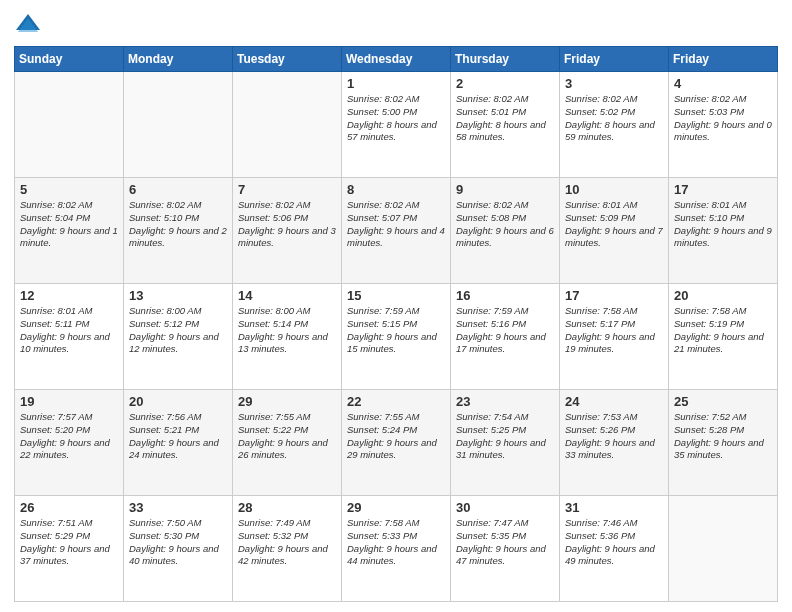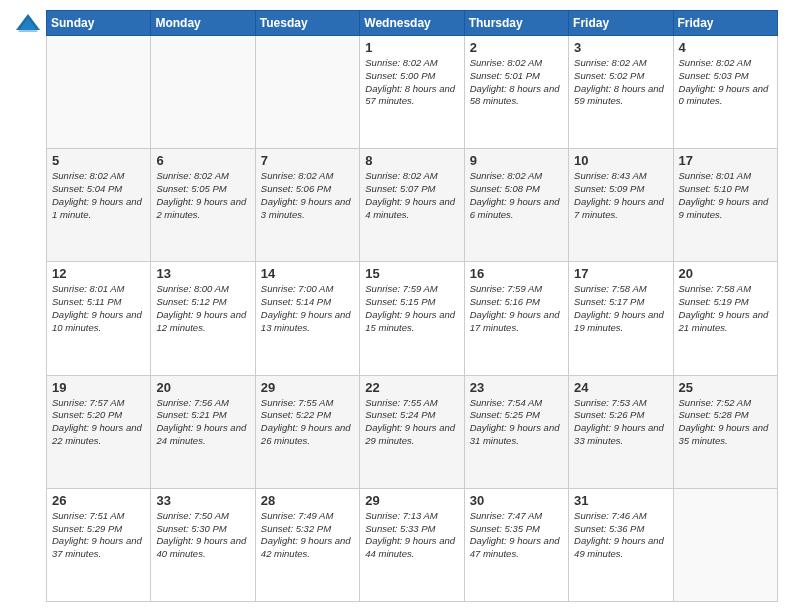--- a/index.html
+++ b/index.html
@@ -8,21 +8,21 @@
       background: #fff;
       width: 792px;
       height: 612px;
       overflow: hidden;
     }
     .page {
       width: 792px;
       height: 612px;
       background: #fff;
       display: flex;
-      flex-direction: row;
+      flex-direction: column;
       padding: 10px 14px 10px 14px;
     }
     .header {
       display: flex;
       justify-content: space-between;
       align-items: flex-start;
       margin-bottom: 8px;
     }
     .logo {
       display: flex;
@@ -181,21 +181,21 @@
           <td>
             <span class="day-number">5</span>
             <div class="day-content">Sunrise: 8:02 AM
 Sunset: 5:04 PM
 Daylight: 9 hours
 and 1 minute.</div>
           </td>
           <td>
             <span class="day-number">6</span>
             <div class="day-content">Sunrise: 8:02 AM
-Sunset: 5:05 PM
+Sunset: 5:10 PM
 Daylight: 9 hours
 and 2 minutes.</div>
           </td>
           <td>
             <span class="day-number">7</span>
             <div class="day-content">Sunrise: 8:02 AM
 Sunset: 5:06 PM
 Daylight: 9 hours
 and 3 minutes.</div>
           </td>
@@ -208,21 +208,21 @@
           </td>
           <td>
             <span class="day-number">9</span>
             <div class="day-content">Sunrise: 8:02 AM
 Sunset: 5:08 PM
 Daylight: 9 hours
 and 6 minutes.</div>
           </td>
           <td>
             <span class="day-number">10</span>
-            <div class="day-content">Sunrise: 8:43 AM
+            <div class="day-content">Sunrise: 8:01 AM
 Sunset: 5:09 PM
 Daylight: 9 hours
 and 7 minutes.</div>
           </td>
           <td>
             <span class="day-number">17</span>
             <div class="day-content">Sunrise: 8:01 AM
 Sunset: 5:10 PM
 Daylight: 9 hours
 and 9 minutes.</div>
@@ -238,21 +238,21 @@
           </td>
           <td>
             <span class="day-number">13</span>
             <div class="day-content">Sunrise: 8:00 AM
 Sunset: 5:12 PM
 Daylight: 9 hours
 and 12 minutes.</div>
           </td>
           <td>
             <span class="day-number">14</span>
-            <div class="day-content">Sunrise: 7:00 AM
+            <div class="day-content">Sunrise: 8:00 AM
 Sunset: 5:14 PM
 Daylight: 9 hours
 and 13 minutes.</div>
           </td>
           <td>
             <span class="day-number">15</span>
             <div class="day-content">Sunrise: 7:59 AM
 Sunset: 5:15 PM
 Daylight: 9 hours
 and 15 minutes.</div>
@@ -347,21 +347,21 @@
           </td>
           <td>
             <span class="day-number">28</span>
             <div class="day-content">Sunrise: 7:49 AM
 Sunset: 5:32 PM
 Daylight: 9 hours
 and 42 minutes.</div>
           </td>
           <td>
             <span class="day-number">29</span>
-            <div class="day-content">Sunrise: 7:13 AM
+            <div class="day-content">Sunrise: 7:58 AM
 Sunset: 5:33 PM
 Daylight: 9 hours
 and 44 minutes.</div>
           </td>
           <td>
             <span class="day-number">30</span>
             <div class="day-content">Sunrise: 7:47 AM
 Sunset: 5:35 PM
 Daylight: 9 hours
 and 47 minutes.</div>

